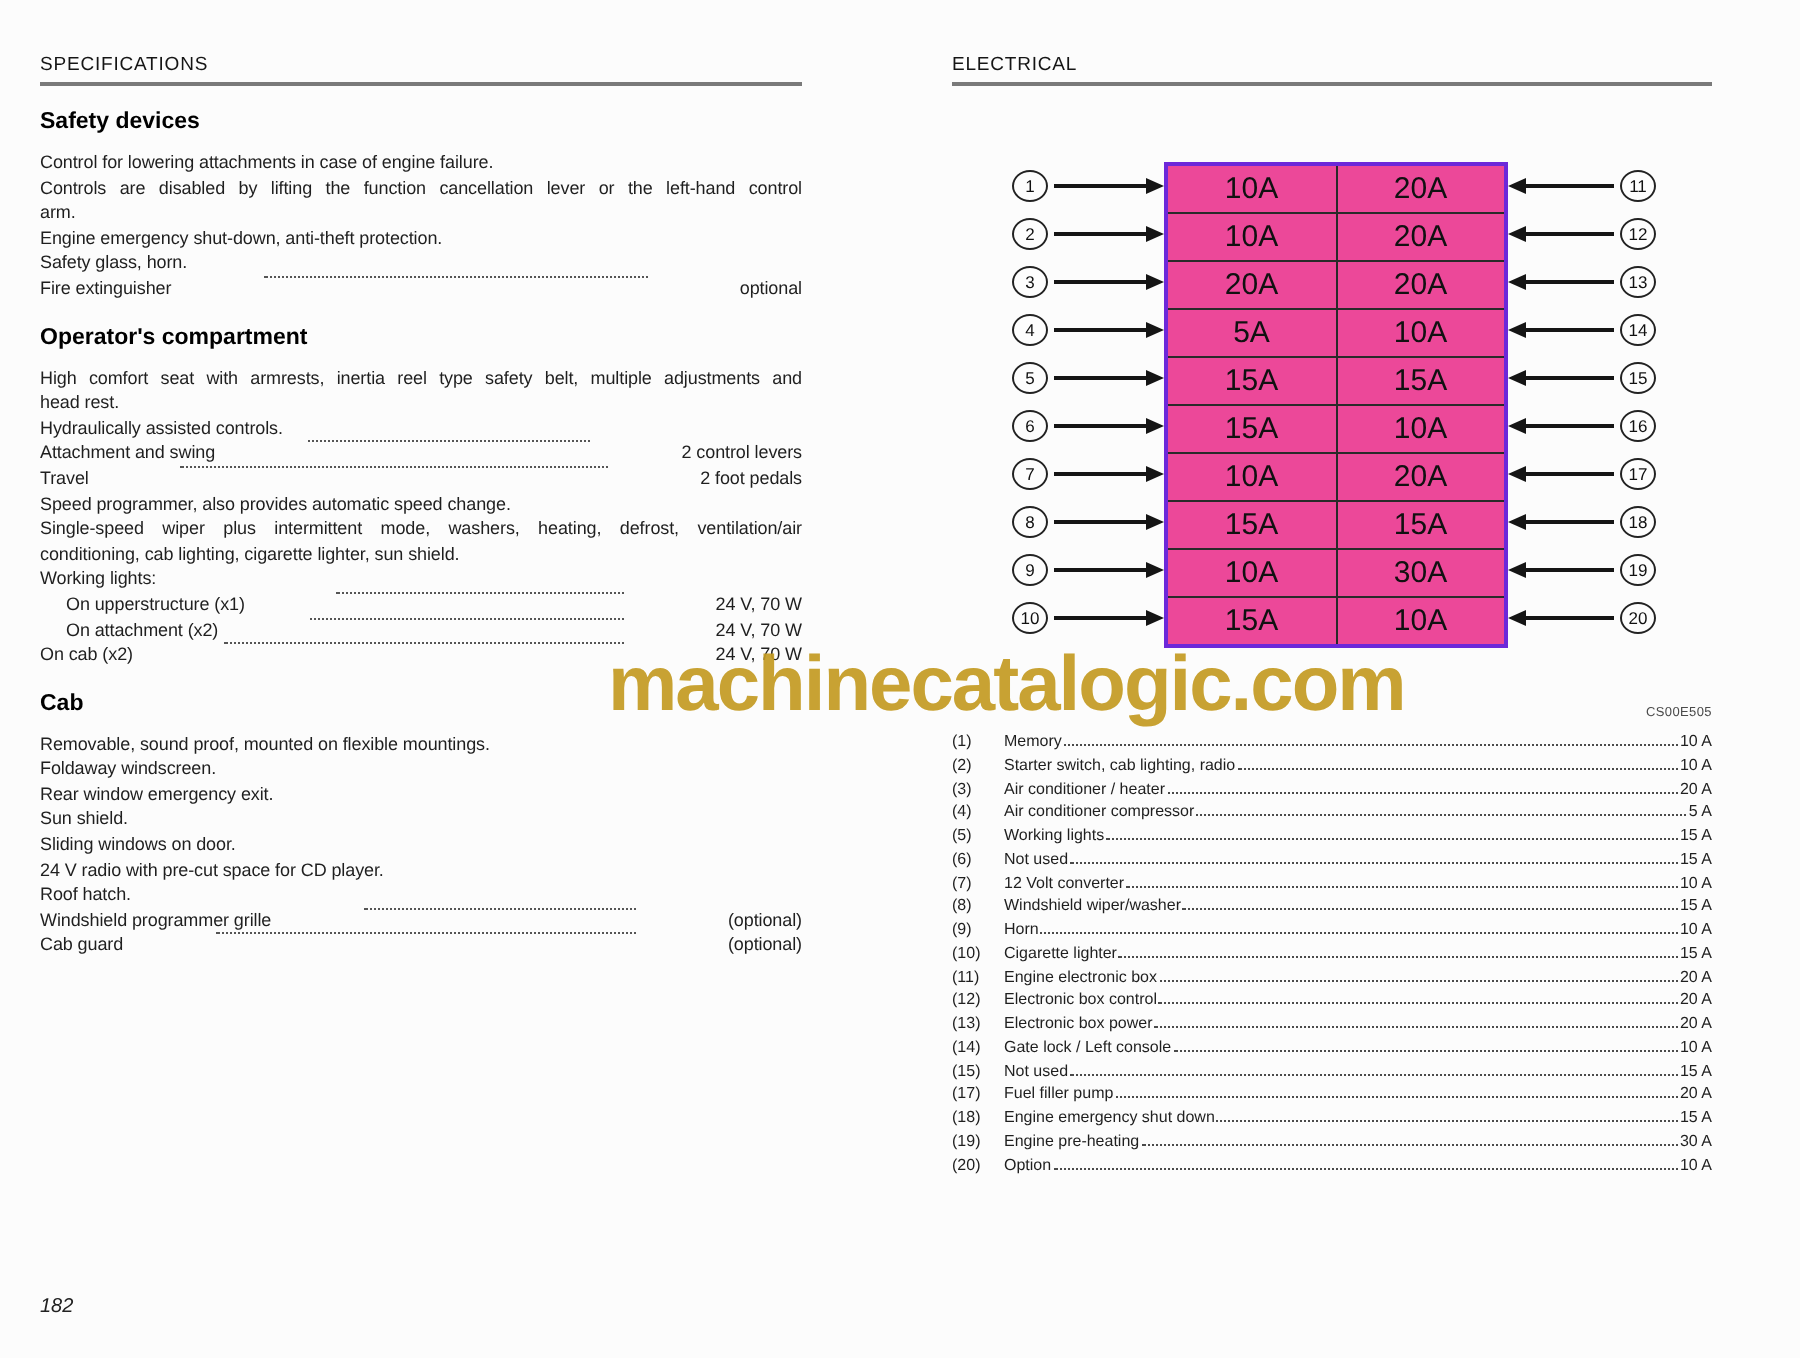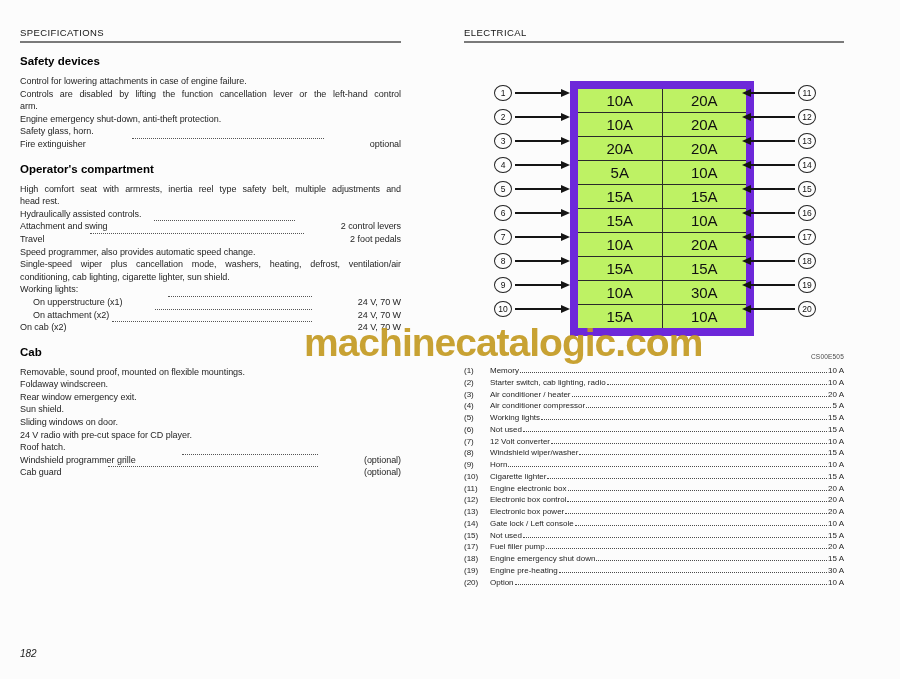--- a/index.html
+++ b/index.html
@@ -1,34 +1,34 @@
 <!DOCTYPE html>
 <html><head>
 <meta charset="utf-8">
 <style>
   html,body{margin:0;padding:0;background:#fcfcfc;}
   .canvas{position:relative;width:875px;height:679px;background:#fcfcfc;
           font-family:"Liberation Sans",sans-serif;color:#1f1f1f;overflow:hidden;}
   .page{position:absolute;top:0;height:679px;}
   .page.left{left:20px;width:381px;}
-  .page.right{left:464px;width:380px;}
+  .page.right{left:476px;width:380px;}
   .phead{padding-top:27px;font-size:9.5px;letter-spacing:.4px;color:#151515;}
   .prule{margin-top:3px;height:2px;background:#7a7a7a;}
   .shead{font-size:11.5px;font-weight:bold;color:#000;margin:12px 0 8px 0;}
   .sec:first-child .shead{}
   .ln{font-size:9px;line-height:12.6px;letter-spacing:-.05px;}
   .ln.just{text-align:justify;text-align-last:justify;}
   .leader{display:flex;align-items:flex-start;gap:44px;}
   .leader .lbl,.leader .val{flex:none;white-space:nowrap;}
   .dots{flex:1;border-bottom:1px dotted #555;margin:0 2px 2px 2px;min-width:8px;}
   .ind{padding-left:13px;}
   .pnum{position:absolute;top:648px;left:0;width:100%;font-size:10px;color:#222;font-style:italic;}
   
   .diagram{position:relative;margin-top:32px;height:252px;}
-  .ftable{position:absolute;left:106px;top:6px;width:168px;border:8px solid #6d28d9;background:#bef264;}
+  .ftable{position:absolute;left:106px;top:6px;width:168px;border:2px solid #6d28d9;background:#ec4899;}
   .frow{display:flex;height:23px;}
   .frow + .frow{border-top:1px solid #2a2a2a;}
   .fcell{flex:1;display:flex;align-items:center;justify-content:center;font-size:15px;color:#111;}
   .fcell:first-child{border-right:1.5px solid #2a2a2a;}
   .lcall{position:absolute;left:30px;top:6px;width:76px;}
   .rcall{position:absolute;left:278px;top:6px;width:74px;}
   .crow{display:flex;align-items:center;height:24px;}
   .cnum{width:16px;height:14px;border:1px solid #222;border-radius:50%;flex:none;
         display:flex;align-items:center;justify-content:center;font-size:8.5px;color:#111;background:#fdfdfd;}
   .alne{flex:1;height:2px;background:#151515;}
@@ -79,21 +79,21 @@
             <span class="lbl">Attachment and swing</span>
             <span class="dots"></span>
             <span class="val">2 control levers</span>
           </div>
           <div class="ln leader">
             <span class="lbl">Travel</span>
             <span class="dots"></span>
             <span class="val">2 foot pedals</span>
           </div>
           <div class="ln">Speed programmer, also provides automatic speed change.</div>
-          <div class="ln just">Single-speed wiper plus cancellation mode, washers, heating, defrost, ventilation/air</div>
+          <div class="ln just">Single-speed wiper plus intermittent mode, washers, heating, defrost, ventilation/air</div>
           <div class="ln">conditioning, cab lighting, cigarette lighter, sun shield.</div>
           <div class="ln">Working lights:</div>
           <div class="ln leader ind">
             <span class="lbl">On upperstructure (x1)</span>
             <span class="dots"></span>
             <span class="val">24 V, 70 W</span>
           </div>
           <div class="ln leader ind">
             <span class="lbl">On attachment (x2)</span>
             <span class="dots"></span>

